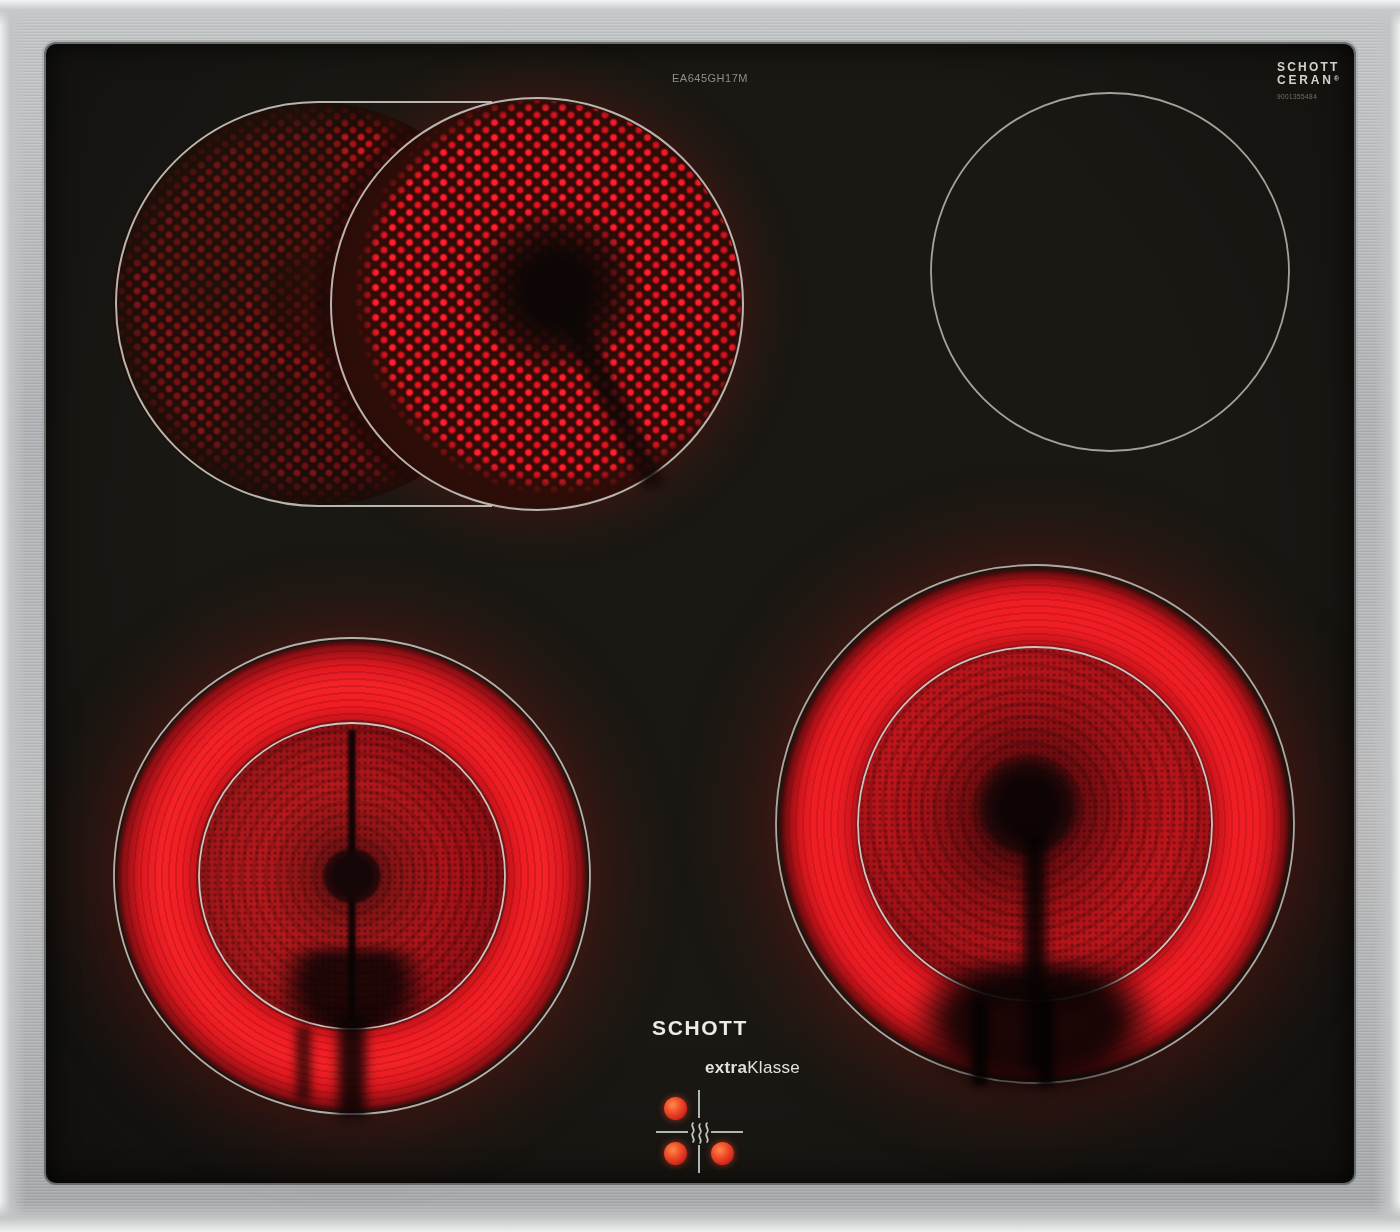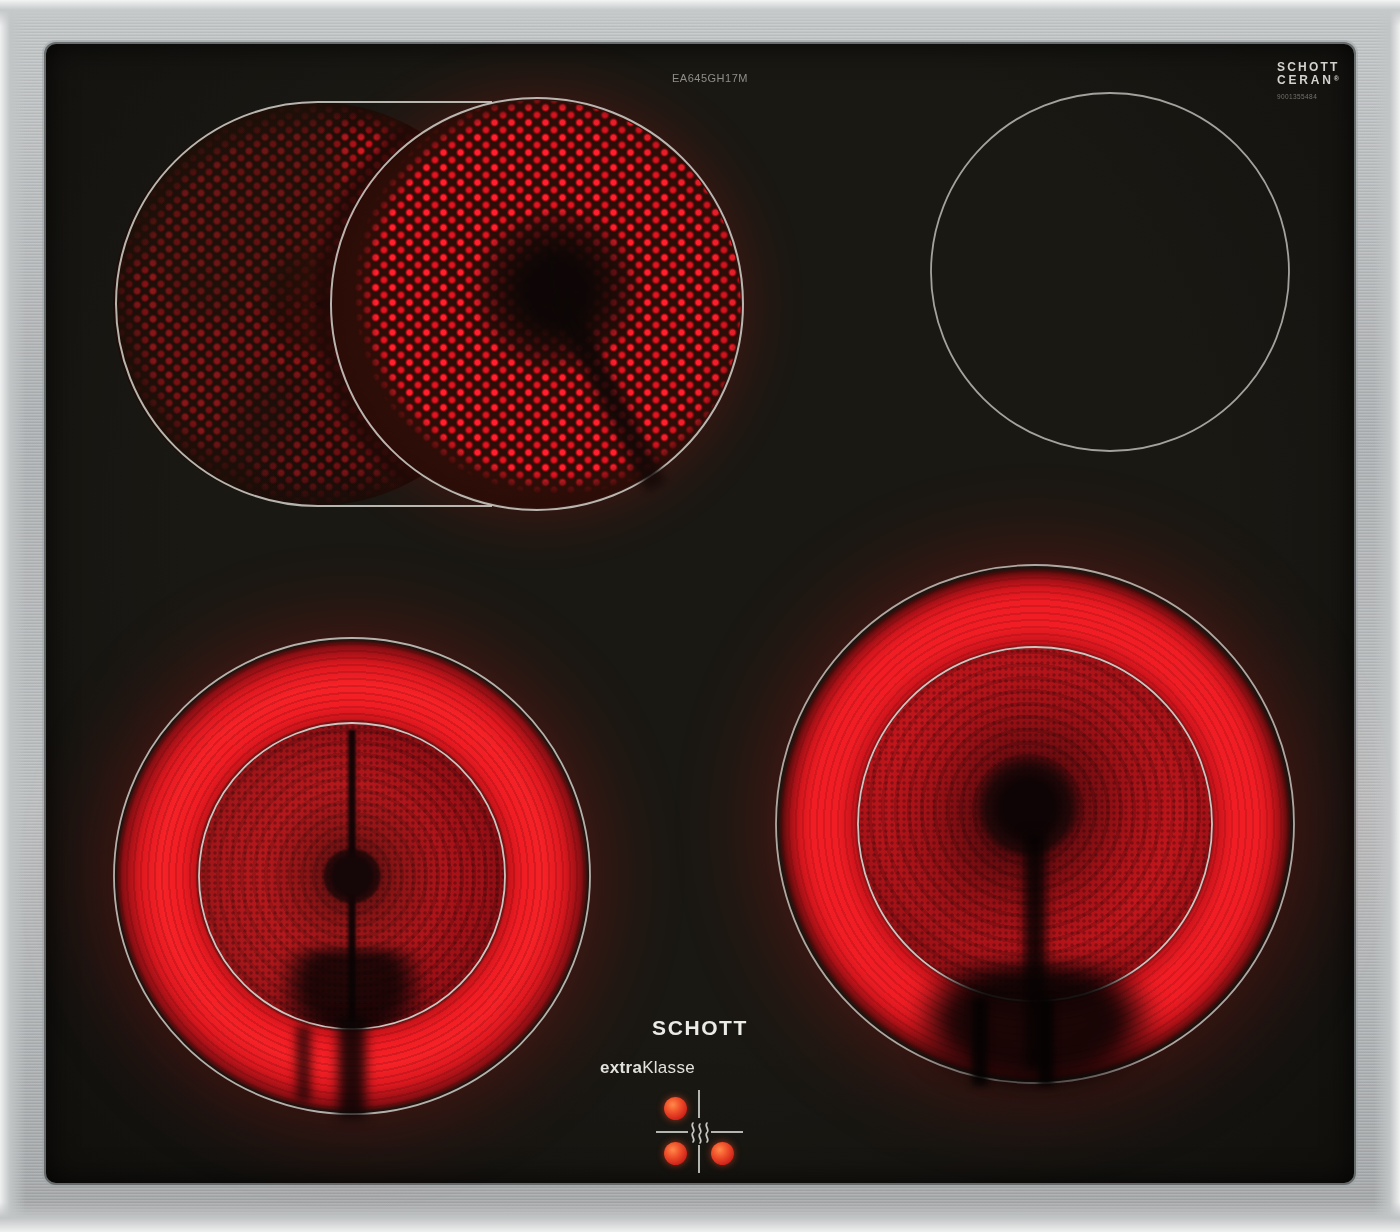--- a/index.html
+++ b/index.html
@@ -134,21 +134,21 @@
   .txt{position:absolute;z-index:5;}
   .model{left:610px;top:72px;width:200px;text-align:center;
     font-size:11px;letter-spacing:.5px;color:#8f8f88;}
   .schott{left:1277px;top:62px;width:90px;color:#d3d3cc;line-height:11px;}
   .schott .l1{font-size:12px;font-weight:bold;letter-spacing:2.2px;}
   .schott .l2{font-size:12px;font-weight:bold;letter-spacing:2.8px;}
   .schott .reg{font-size:7px;vertical-align:3px;letter-spacing:0;}
   .schott .num{font-size:6.5px;letter-spacing:.4px;color:#73736c;margin-top:5px;font-weight:normal;}
   .siemens{left:600px;top:1016px;width:200px;text-align:center;
     font-size:21px;font-weight:bold;letter-spacing:1.6px;color:#ebebe7;}
-  .extraklasse{left:600px;top:1058px;width:200px;text-align:left;
+  .extraklasse{left:600px;top:1058px;width:200px;text-align:right;
     font-size:17px;color:#e2e2dd;letter-spacing:.3px;}
   .extraklasse .x1{font-weight:bold;}
   .extraklasse .x2{font-weight:normal;}
 
   
   .ind{z-index:5;background:#b5b5b0;}
   .ind.hl{left:656px;top:1131px;width:32px;height:2px;}
   .ind.hr{left:711px;top:1131px;width:32px;height:2px;}
   .ind.vt{left:698px;top:1090px;width:2px;height:28px;}
   .ind.vb{left:698px;top:1145px;width:2px;height:28px;}

